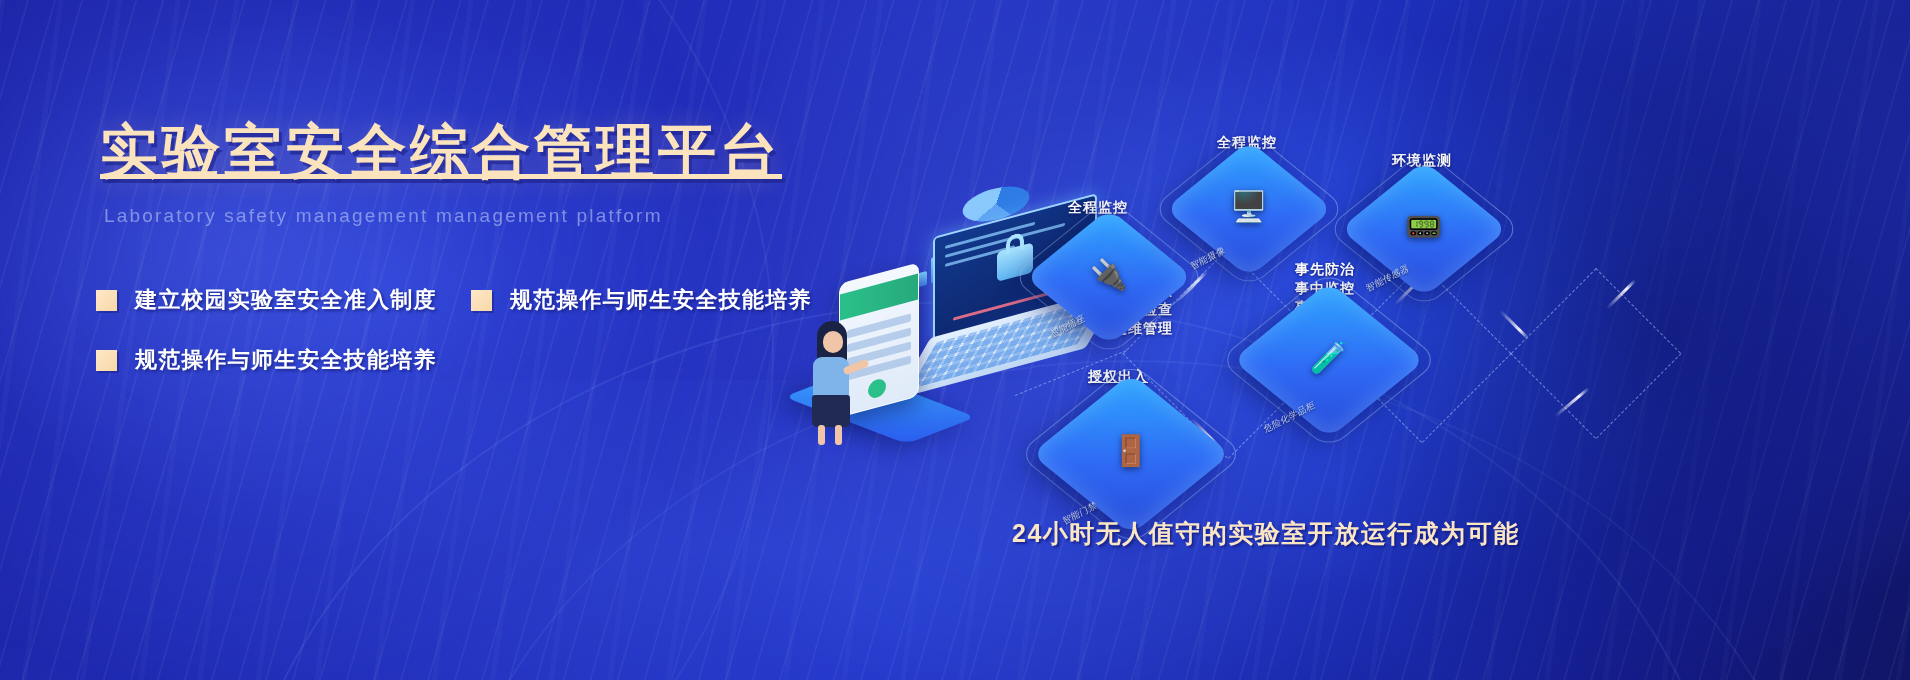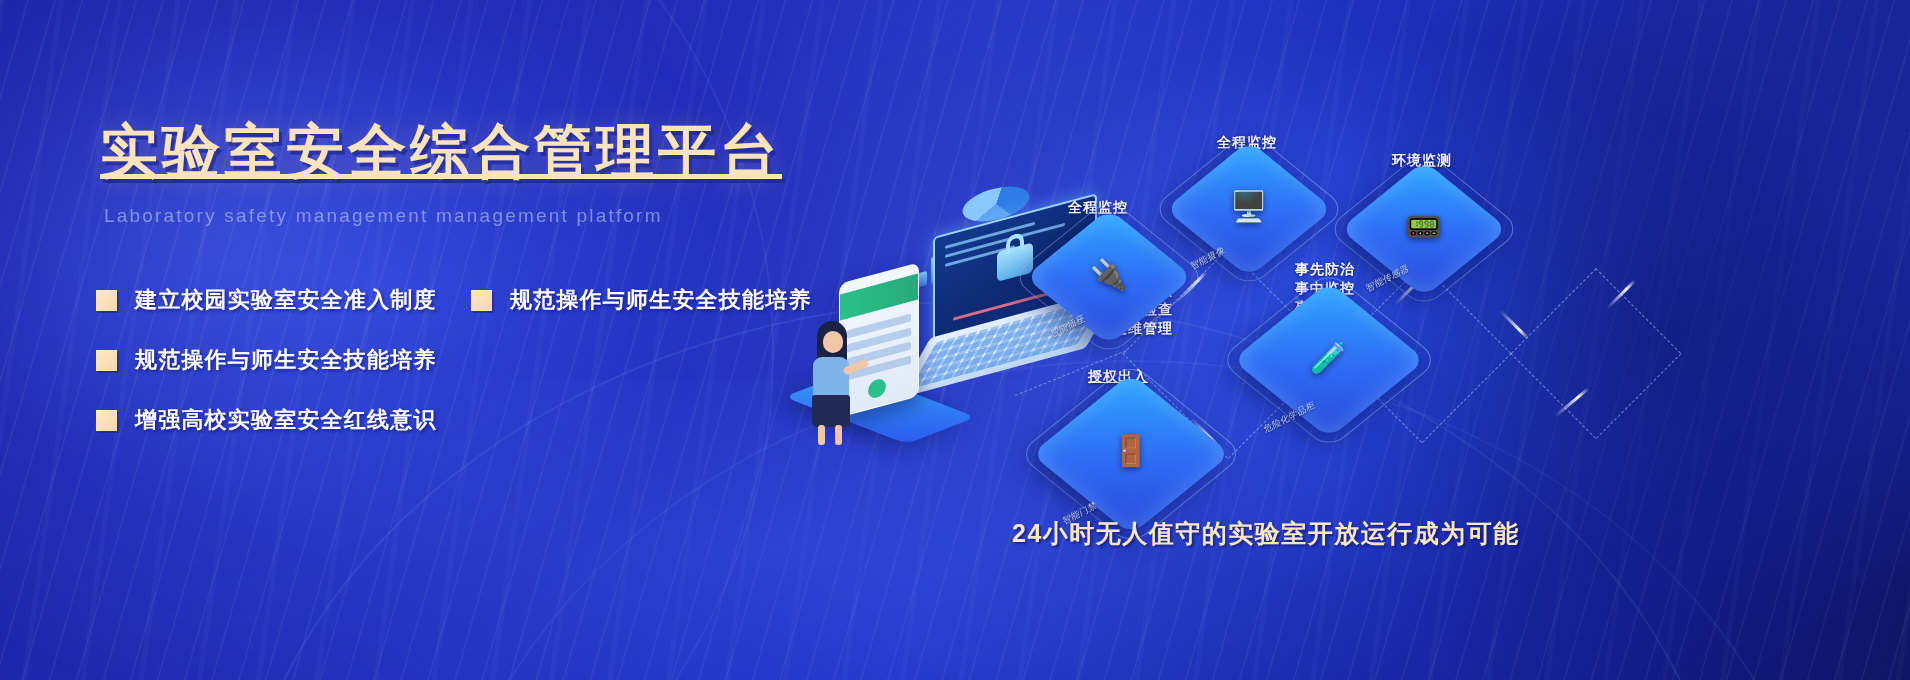--- a/index.html
+++ b/index.html
@@ -234,24 +234,20 @@
       <span class="txt">建立校园实验室安全准入制度</span>
     </div>
     <div class="bullet">
       <span class="sq"></span>
       <span class="txt">规范操作与师生安全技能培养</span>
     </div>
     <div class="bullet">
       <span class="sq"></span>
       <span class="txt">规范操作与师生安全技能培养</span>
     </div>
-    <div class="bullet b-r3">
-      <span class="sq"></span>
-      <span class="txt">增强高校实验室安全红线意识</span>
-    </div>
   </div>
 
   <div class="illus">
 
     <div class="dline" style="left:128px;top:258px;width:148px;transform:rotate(-45deg);"></div>
     <div class="dline" style="left:128px;top:258px;width:148px;transform:rotate(45deg);"></div>
     <div class="dline" style="left:233px;top:153px;width:148px;transform:rotate(45deg);"></div>
     <div class="dline" style="left:233px;top:363px;width:148px;transform:rotate(-45deg);"></div>
 
     <div class="dline" style="left:338px;top:258px;width:126px;transform:rotate(-45deg);"></div>

